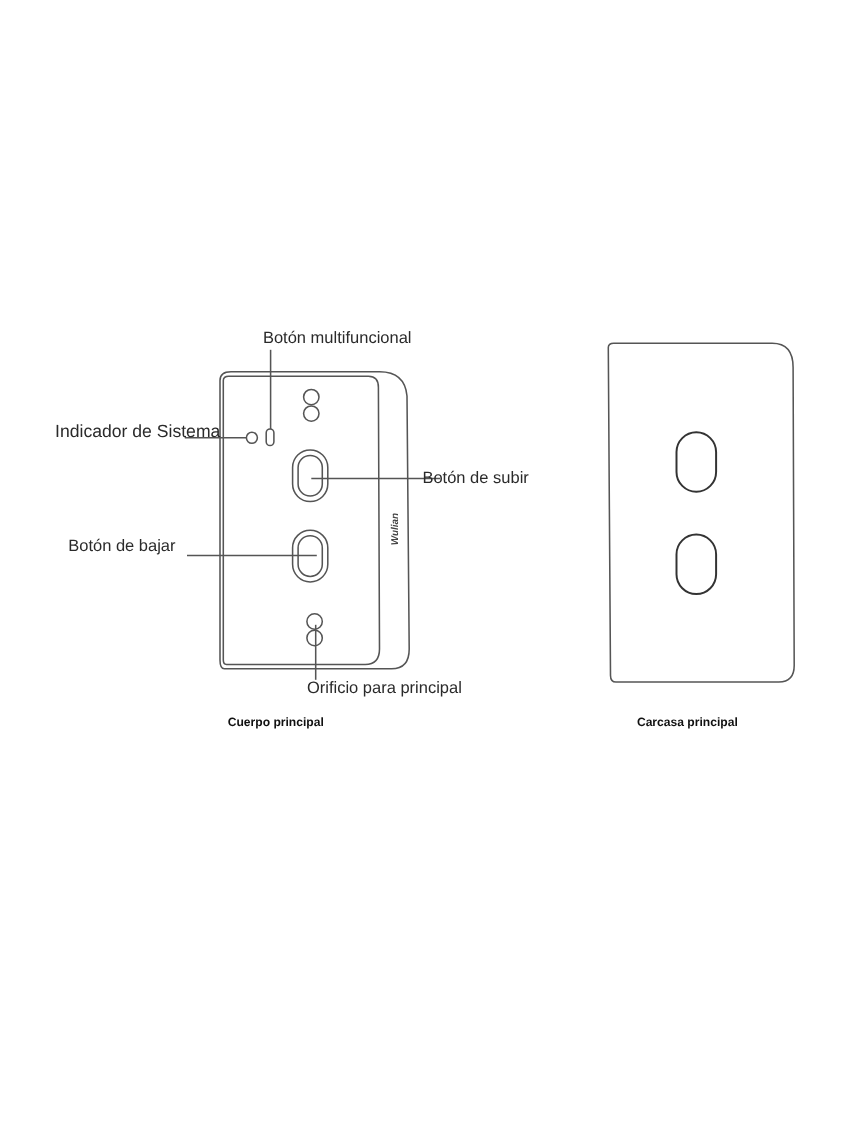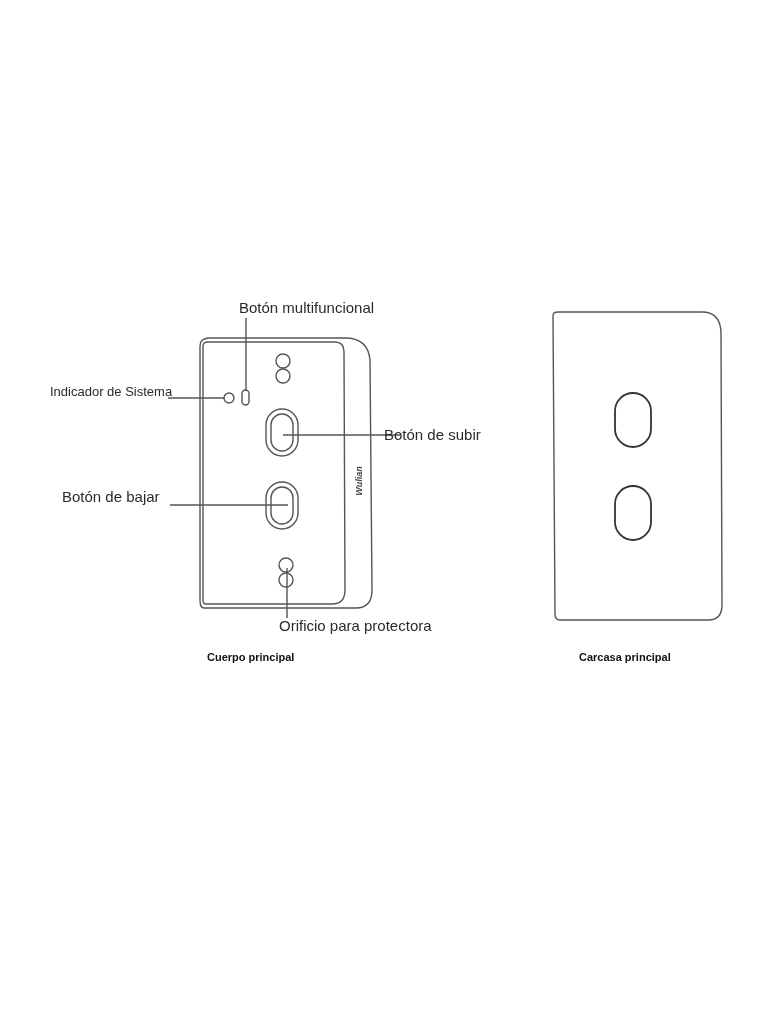--- a/index.html
+++ b/index.html
@@ -1,21 +1,21 @@
 <!DOCTYPE html>
 <html><head>
 <meta charset="utf-8">
 <style>
   html, body { margin:0; padding:0; background:#ffffff; }
   body { width:768px; height:1024px; position:relative; overflow:hidden;
          font-family:"Liberation Sans", sans-serif; color:#222; }
   #diagram { position:absolute; left:0; top:0; width:768px; height:1024px; }
   .lbl { position:absolute; white-space:nowrap; color:#2a2a2a; }
   .lbl-md { font-size:15px; }
-  .lbl-sm { font-size:13px; }
+  .lbl-sm { font-size:16px; }
   .caption { position:absolute; white-space:nowrap; font-weight:bold; font-size:11px; color:#111; }
 </style>
 </head>
 <body>
 
 <div id="diagram">
   <svg width="768" height="1024" viewBox="0 0 768 1024" xmlns="http://www.w3.org/2000/svg" style="position:absolute;left:0;top:0;">
     <g fill="none" stroke="#555" stroke-width="1.4">
 
       <g>
@@ -65,17 +65,17 @@
   </svg>
 
   <div style="position:absolute;left:339px;top:476px;transform:rotate(-90deg);transform-origin:center;font-size:9px;font-weight:bold;font-style:italic;color:#444;width:40px;text-align:center;">
     <span>Wulian</span>
   </div>
 
   <div class="lbl lbl-md" style="left:239px;top:299px;">Botón multifuncional</div>
   <div class="lbl lbl-sm" style="left:50px;top:384px;">Indicador de Sistema</div>
   <div class="lbl lbl-md" style="left:384px;top:426px;">Botón de subir</div>
   <div class="lbl lbl-md" style="left:62px;top:488px;">Botón de bajar</div>
-  <div class="lbl lbl-md" style="left:279px;top:617px;">Orificio para protectora</div>
+  <div class="lbl lbl-md" style="left:279px;top:617px;">Orificio para principal</div>
 
   <div class="caption" style="left:207px;top:651px;">Cuerpo principal</div>
   <div class="caption" style="left:579px;top:651px;">Carcasa principal</div>
 </div>
 
 </body></html>

